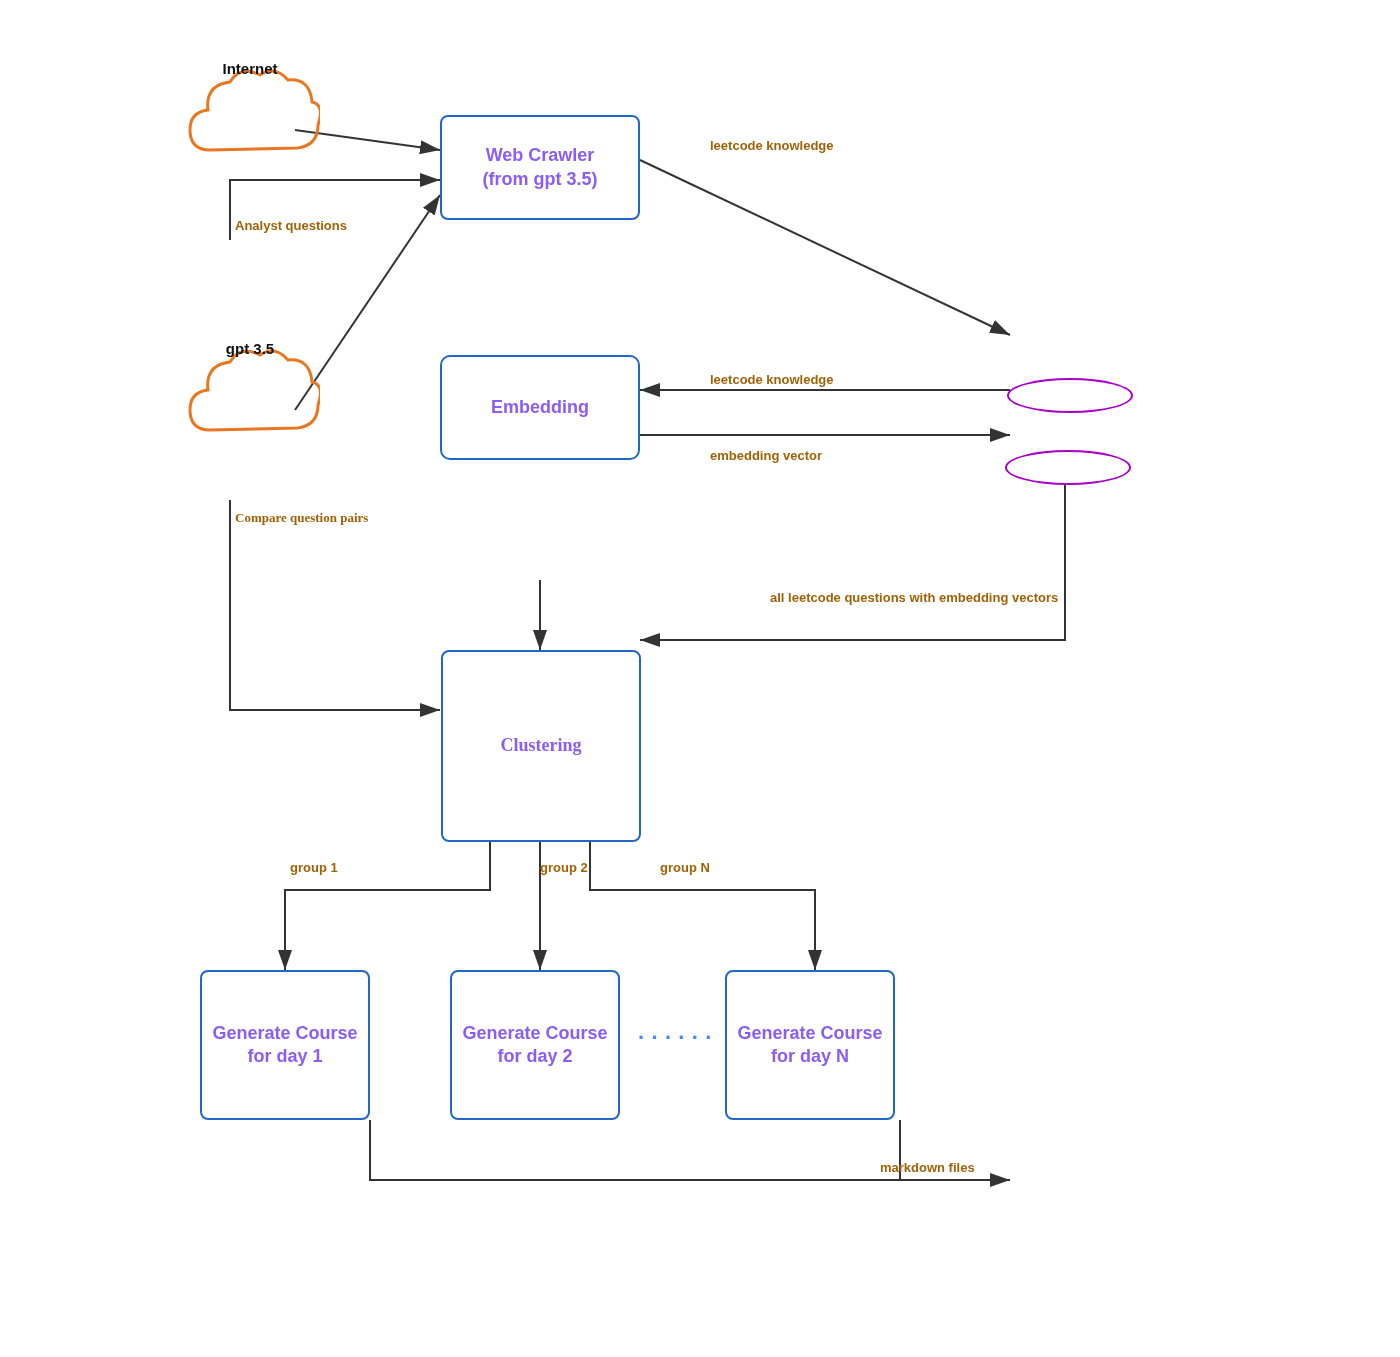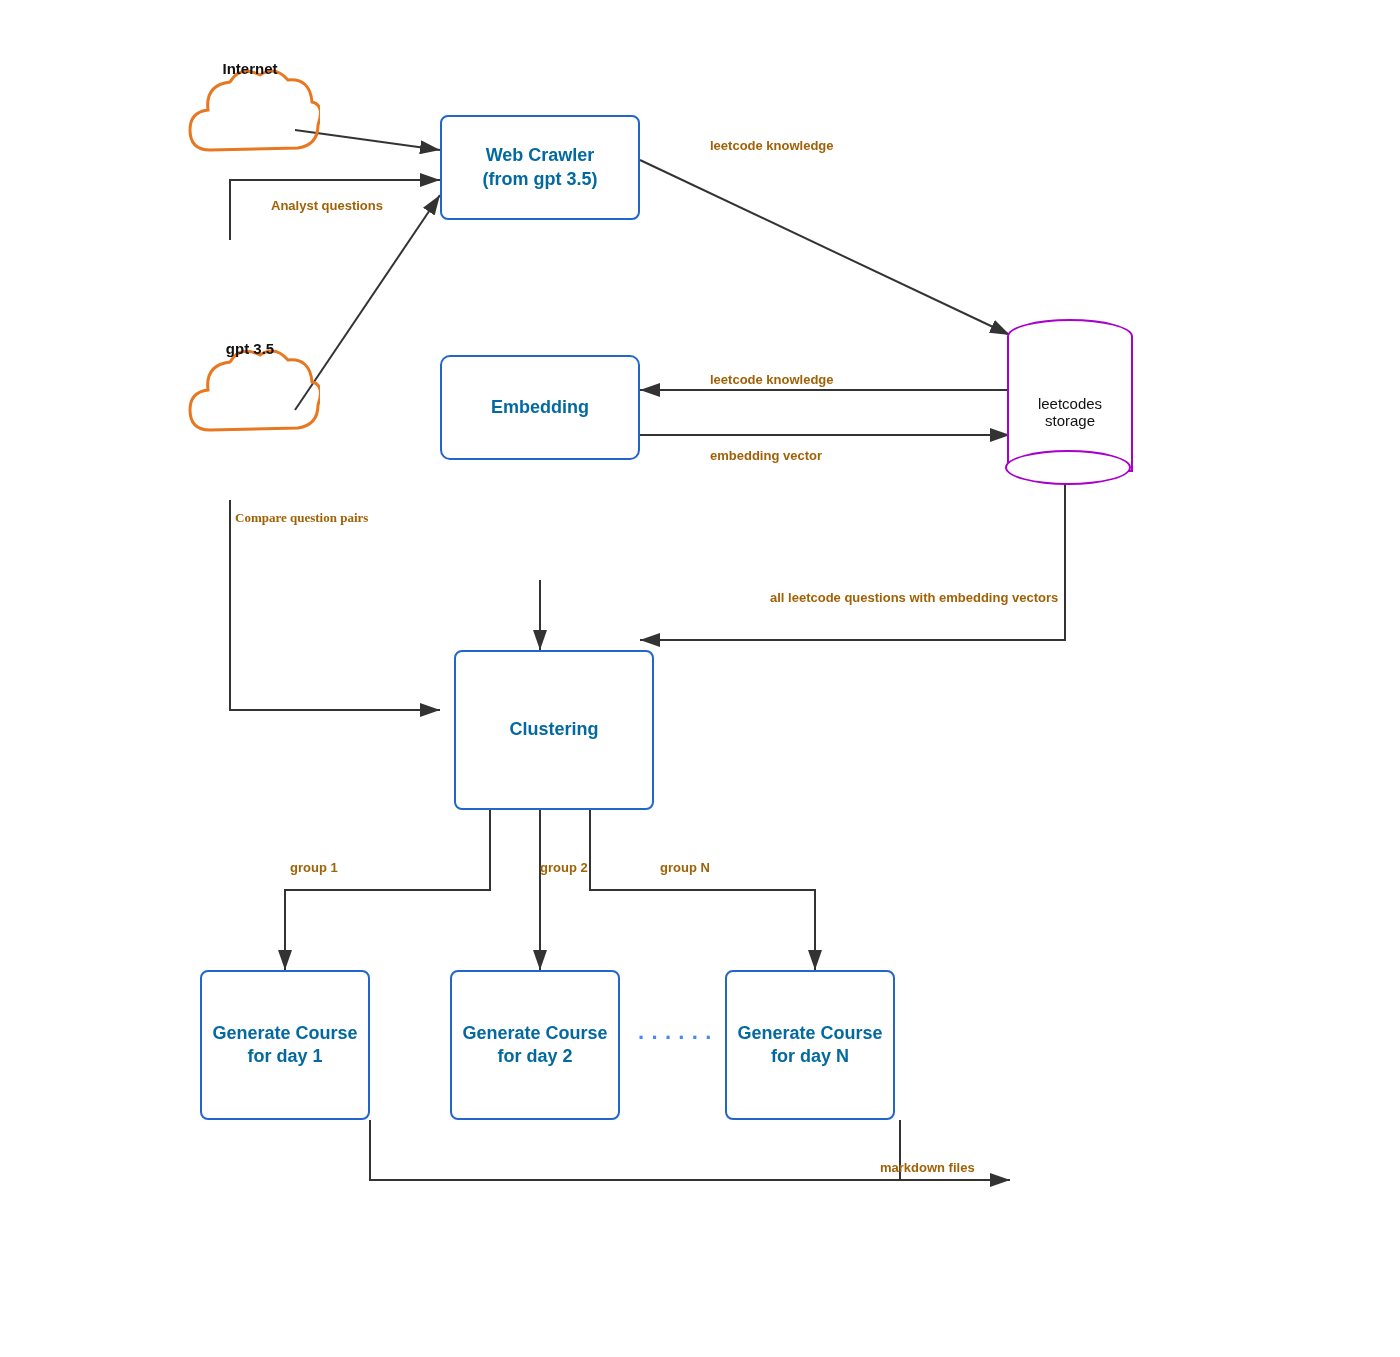--- a/index.html
+++ b/index.html
@@ -21,21 +21,21 @@
       position: absolute;
       border: 2.5px solid #2266cc;
       border-radius: 8px;
       background: #fff;
       display: flex;
       align-items: center;
       justify-content: center;
       text-align: center;
       font-size: 18px;
       font-weight: bold;
-      color: #0369a1;
+      color: #8b5cf6;
       padding: 10px;
       line-height: 1.3;
     }
     .cloud {
       position: absolute;
       display: flex;
       justify-content: center;
       font-size: 16px;
       font-weight: bold;
       color: #111;
@@ -164,56 +164,52 @@
 
   <div class="box" style="left:290px; top:95px; width:200px; height:105px;">
     <span style="white-space:pre-line;">Web Crawler
 (from gpt 3.5)</span>
   </div>
 
   <div class="box" style="left:290px; top:335px; width:200px; height:105px;border-radius:10px;">
     <span>Embedding</span>
   </div>
 
-  <div class="box" style="left:304px; top:630px; width:200px; height:160px;">
+  <div class="box" style="left:291px; top:630px; width:200px; height:192px;font-family:Liberation Serif, serif;">
     <span>Clustering</span>
   </div>
 
   <div class="box" style="left:50px; top:950px; width:170px; height:150px;">
     <span style="white-space:pre-line;">Generate Course
 for day 1</span>
   </div>
 
   <div class="box" style="left:300px; top:950px; width:170px; height:150px;">
     <span style="white-space:pre-line;">Generate Course
 for day 2</span>
   </div>
 
   <div class="box" style="left:575px; top:950px; width:170px; height:150px;">
     <span style="white-space:pre-line;">Generate Course
 for day N</span>
   </div>
 
   <div class="cylinder" style="left:855px; top:285px; width:130px; height:180px;">
     <div class="cylinder-top" style="width:126px; height:35px;"></div>
-    <div class="cylinder-body" style="width:126px; height:135px; margin-top:-17px; padding-top:17px;">
-      <span style="white-space:pre-line; font-size:15px;">leetcodes
-storage</span>
-    </div>
 
     <div style="position:absolute; bottom:0; left:0; width:126px; height:35px; border: 2.5px solid #aa00cc; border-radius:50%; background:#fff;"></div>
   </div>
 
 
   <div class="dots" style="left:488px; top:1005px;">· · · · · ·</div>
 
   <div class="arrow-label" style="left:560px; top:118px;">leetcode knowledge</div>
   <div class="arrow-label" style="left:560px; top:352px;">leetcode knowledge</div>
   <div class="arrow-label" style="left:560px; top:428px;">embedding vector</div>
-  <div class="arrow-label" style="left:85px; top:178px;margin-left:36px;">Analyst questions</div>
+  <div class="arrow-label" style="left:85px; top:198px;">Analyst questions</div>
   <div class="arrow-label" style="left:85px; top:490px;font-family:Liberation Serif, serif;">Compare
 question pairs</div>
   <div class="arrow-label" style="left:620px; top:570px;">all leetcode questions
 with embedding vectors</div>
   <div class="arrow-label" style="left:140px; top:840px;">group 1</div>
   <div class="arrow-label" style="left:390px; top:840px;">group 2</div>
   <div class="arrow-label" style="left:510px; top:840px;">group N</div>
   <div class="arrow-label" style="left:730px; top:1140px;">markdown files</div>
 
 </div>

